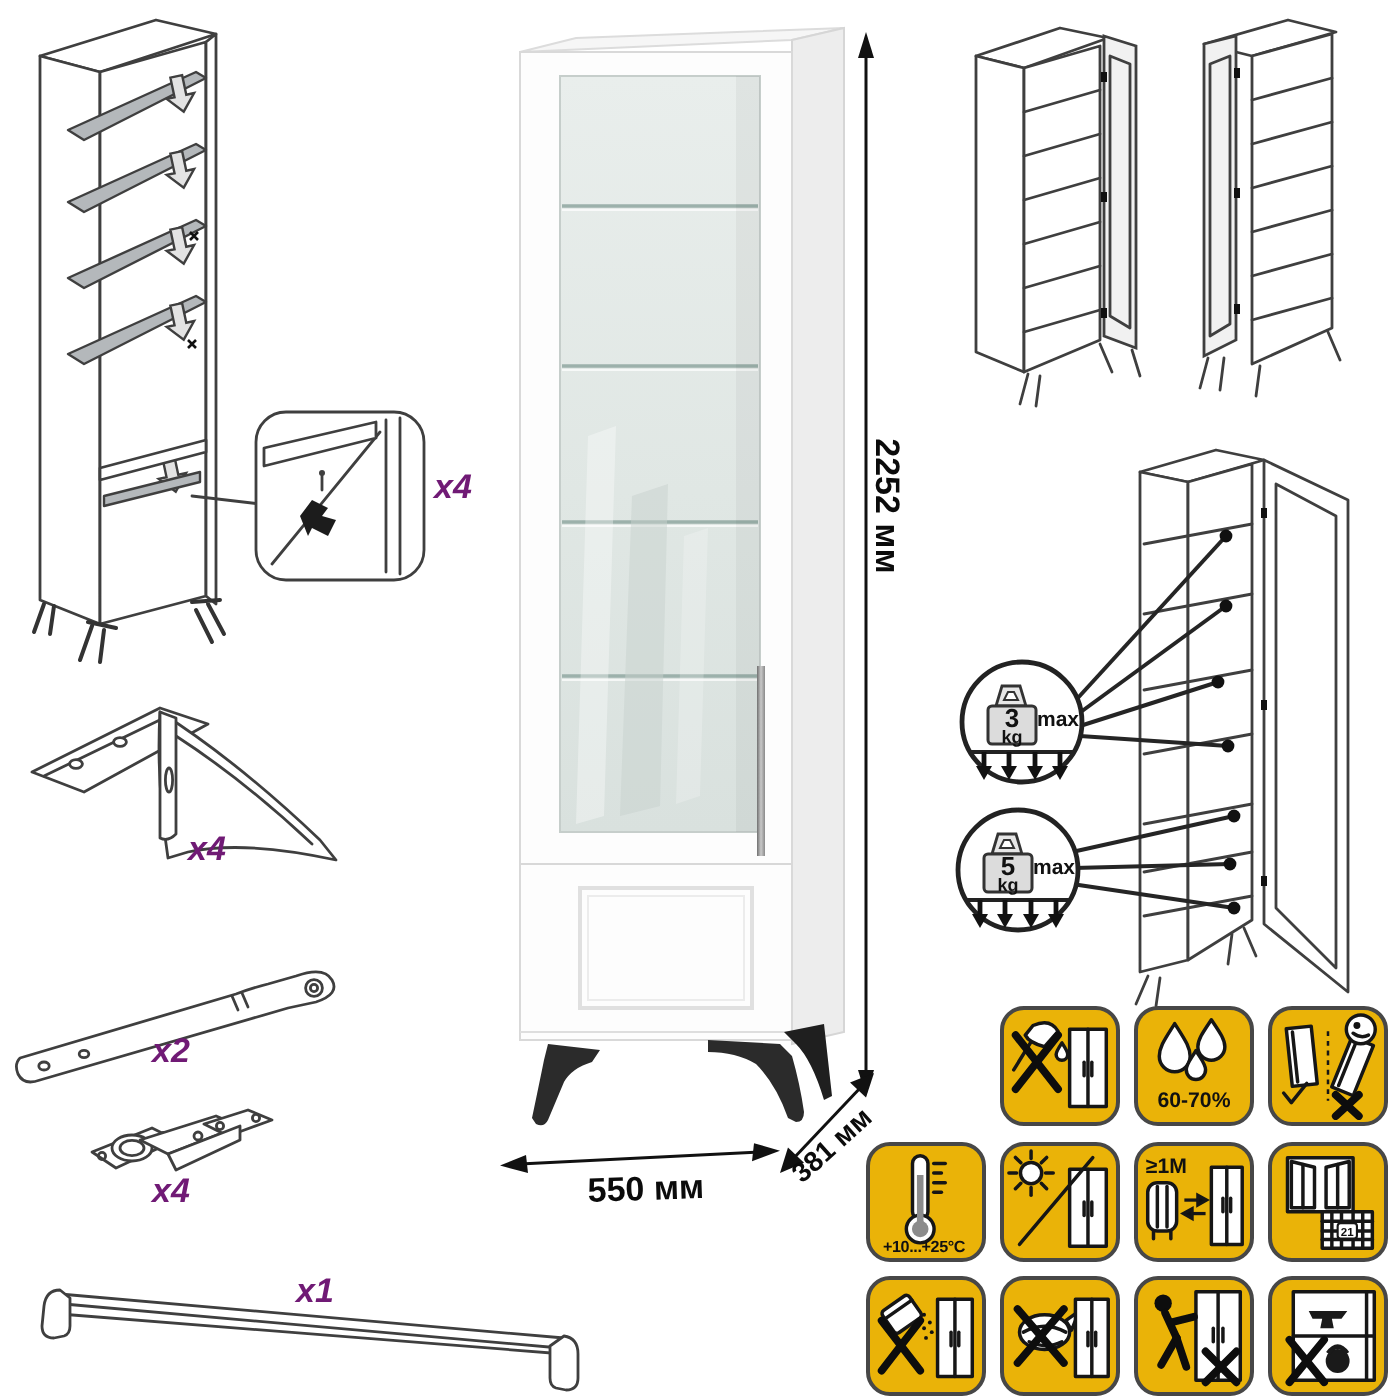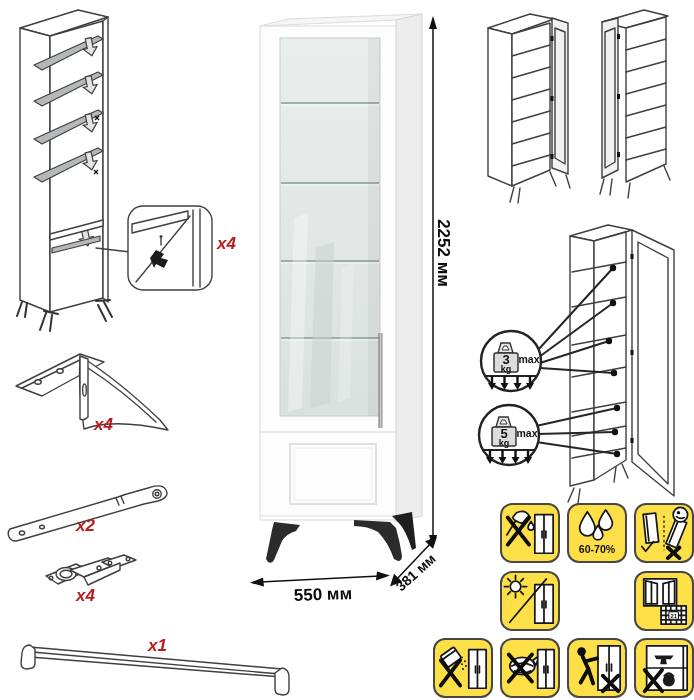--- a/index.html
+++ b/index.html
@@ -1,21 +1,21 @@
 <!DOCTYPE html>
 <html><head>
 <meta charset="utf-8">
 <style>
   html,body{margin:0;padding:0;background:#fff;}
   #stage{position:relative;width:694px;height:700px;background:#ffffff;overflow:hidden;
          font-family:"Liberation Sans","DejaVu Sans",sans-serif;}
   .abs{position:absolute;}
-  .qty{position:absolute;font:italic 700 17px "Liberation Sans","DejaVu Sans",sans-serif;color:#b91c1c;}
+  .qty{position:absolute;font:italic 700 17px "Liberation Sans","DejaVu Sans",sans-serif;color:#701a75;}
   .care{position:absolute;width:56px;height:56px;border:2px solid #474747;border-radius:12px;
-        background:#fde047;display:flex;align-items:center;justify-content:center;}
+        background:#eab308;display:flex;align-items:center;justify-content:center;}
   svg{display:block;}
   .ln{stroke:#3f3f3f;fill:none;stroke-width:1.4;stroke-linejoin:round;stroke-linecap:round;}
   .lnf{stroke:#3f3f3f;fill:#ffffff;stroke-width:1.4;stroke-linejoin:round;}
   .shelf{stroke:#3f3f3f;fill:#b4b8bb;stroke-width:1.2;stroke-linejoin:round;}
   .ic{stroke:#161616;fill:none;stroke-width:1.8;stroke-linejoin:round;stroke-linecap:round;}
   .icf{stroke:#161616;fill:#ffffff;stroke-width:1.8;stroke-linejoin:round;}
   .xx{stroke:#0d0d0d;stroke-width:4;stroke-linecap:round;}
   .dim{font:700 17px "Liberation Sans","DejaVu Sans",sans-serif;fill:#0b0b0b;}
   .bt{font:700 13px "Liberation Sans","DejaVu Sans",sans-serif;fill:#111;}
   .bt2{font:700 9px "Liberation Sans","DejaVu Sans",sans-serif;fill:#111;}
@@ -348,20 +348,35 @@
         <line class="ic" x1="37" y1="16" x2="37" y2="40" stroke-width="1"></line>
         </g>
       <line class="xx" x1="32" y1="43" x2="44" y2="54" stroke-width="3"></line>
       <line class="xx" x1="44" y1="43" x2="32" y2="54" stroke-width="3"></line>
       <circle class="icf" cx="45" cy="9" r="7.5" stroke-width="1.6"></circle>
       <circle cx="43" cy="7" r="1.8" fill="#111"></circle>
       <path class="ic" d="M41,11 q4,3 8,1" stroke-width="1.6"></path>
     </svg>
   </div>
 
+  <div class="care" style="left:433px;top:571px">
+    <svg width="54" height="54" viewBox="0 0 56 56">
+      <rect class="icf" x="21" y="4" width="8" height="33" rx="4" stroke-width="1.9"></rect>
+      <circle class="icf" cx="25" cy="42" r="7.2" stroke-width="1.9"></circle>
+      <circle cx="25" cy="42" r="4.3" fill="#8c8c8c"></circle>
+      <line x1="25" y1="14" x2="25" y2="39" stroke="#8c8c8c" stroke-width="3.4"></line>
+      <g class="ic" stroke-width="1.5">
+        <line x1="32" y1="8" x2="38" y2="8"></line>
+          <line x1="32" y1="13" x2="36" y2="13"></line>
+        <line x1="32" y1="18" x2="38" y2="18"></line>
+          <line x1="32" y1="23" x2="36" y2="23"></line>
+      </g>
+      <text class="it" x="27" y="54" text-anchor="middle" style="font-size:8.4px;letter-spacing:-0.2px">+10...+25°C</text>
+    </svg>
+  </div>
 
   <div class="care" style="left:500px;top:571px">
     <svg width="54" height="54" viewBox="0 0 56 56">
       <circle class="icf" cx="13" cy="13" r="5.5" stroke-width="1.7"></circle>
       <g class="ic" stroke-width="1.5">
         <line x1="20.5" y1="13" x2="24.5" y2="13"></line>
           <line x1="18.3" y1="7.7" x2="21.1" y2="4.9"></line>
         <line x1="13" y1="5.5" x2="13" y2="1.5"></line>
           <line x1="7.7" y1="7.7" x2="4.9" y2="4.9"></line>
         <line x1="5.5" y1="13" x2="1.5" y2="13"></line>
@@ -370,20 +385,40 @@
           <line x1="18.3" y1="18.3" x2="21.1" y2="21.1"></line>
       </g>
       <rect class="icf" x="33" y="11" width="19" height="40"></rect>
       <line class="ic" x1="42.5" y1="11" x2="42.5" y2="51" stroke-width="1.4"></line>
       <line class="ic" x1="40.5" y1="28" x2="40.5" y2="35" stroke-width="1.6"></line>
       <line class="ic" x1="44.5" y1="28" x2="44.5" y2="35" stroke-width="1.6"></line>
       <line class="ic" x1="7" y1="50" x2="45" y2="5" stroke-width="2.3"></line>
     </svg>
   </div>
 
+  <div class="care" style="left:567px;top:571px">
+    <svg width="54" height="54" viewBox="0 0 56 56">
+      <text class="it" x="3" y="13" text-anchor="start" style="font-size:11px">≥1М</text>
+      <rect class="icf" x="4" y="18" width="15" height="25" rx="5" stroke-width="1.7"></rect>
+      <line class="ic" x1="9" y1="20" x2="9" y2="41" stroke-width="1.3"></line>
+      <line class="ic" x1="14" y1="20" x2="14" y2="41" stroke-width="1.3"></line>
+      <line class="ic" x1="7" y1="43" x2="7" y2="47" stroke-width="1.6"></line>
+      <line class="ic" x1="16" y1="43" x2="16" y2="47" stroke-width="1.6"></line>
+      <g stroke="#161616" stroke-width="1.7" fill="#111">
+        <line x1="23" y1="27" x2="30" y2="27"></line>
+          <polygon points="30,24.5 30,29.5 34.5,27"></polygon>
+        <line x1="34" y1="34" x2="27" y2="34"></line>
+          <polygon points="27,31.5 27,36.5 22.5,34"></polygon>
+      </g>
+      <rect class="icf" x="37" y="10" width="16" height="40" stroke-width="1.7"></rect>
+      <line class="ic" x1="45" y1="10" x2="45" y2="50" stroke-width="1.3"></line>
+      <line class="ic" x1="43" y1="26" x2="43" y2="33" stroke-width="1.5"></line>
+      <line class="ic" x1="47" y1="26" x2="47" y2="33" stroke-width="1.5"></line>
+    </svg>
+  </div>
 
   <div class="care" style="left:634px;top:571px">
     <svg width="54" height="54" viewBox="0 0 56 56">
       <rect class="icf" x="7" y="5" width="34" height="28" stroke-width="1.7"></rect>
       <polygon class="icf" points="9,7 21,10 21,31 9,31" stroke-width="1.3"></polygon>
       <line class="ic" x1="15" y1="8.5" x2="15" y2="31" stroke-width="1"></line>
       <polygon class="icf" points="39,7 27,10 27,31 39,31" stroke-width="1.3"></polygon>
       <line class="ic" x1="33" y1="8.5" x2="33" y2="31" stroke-width="1"></line>
       <rect class="icf" x="25" y="33" width="26" height="19" stroke-width="1.5"></rect>
       <g class="ic" stroke-width="0.9">

